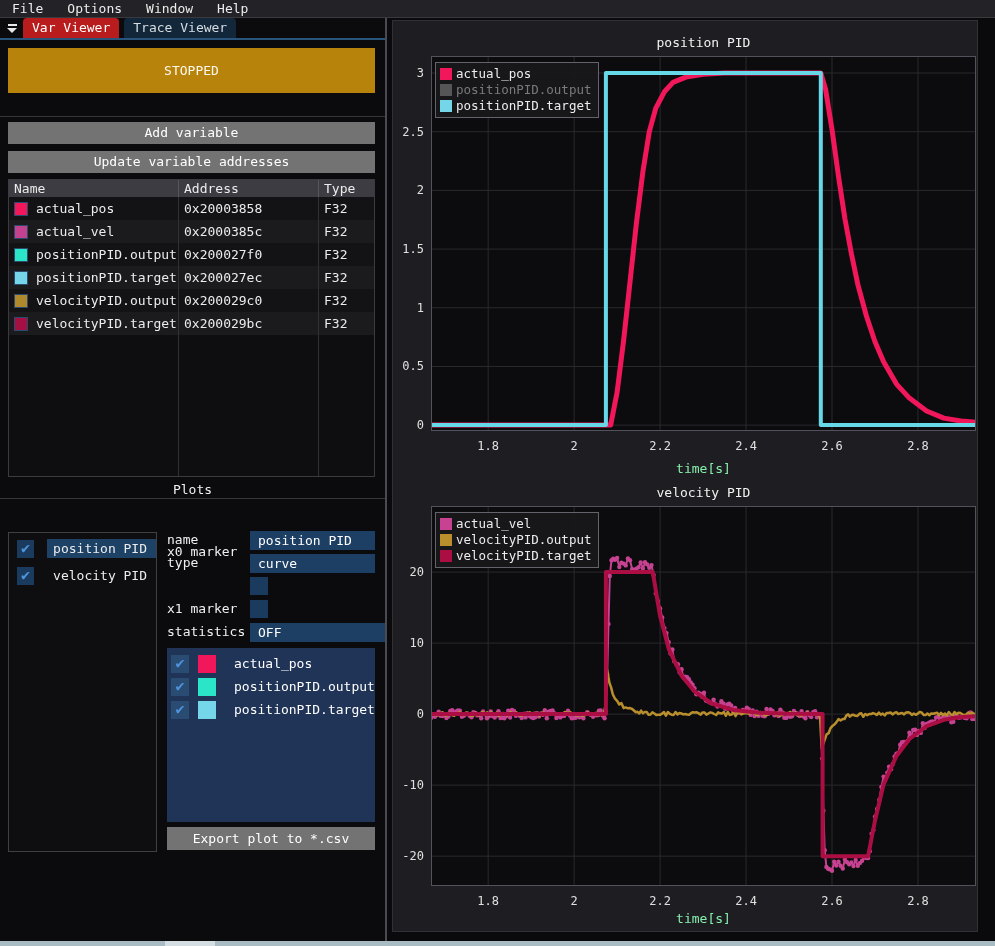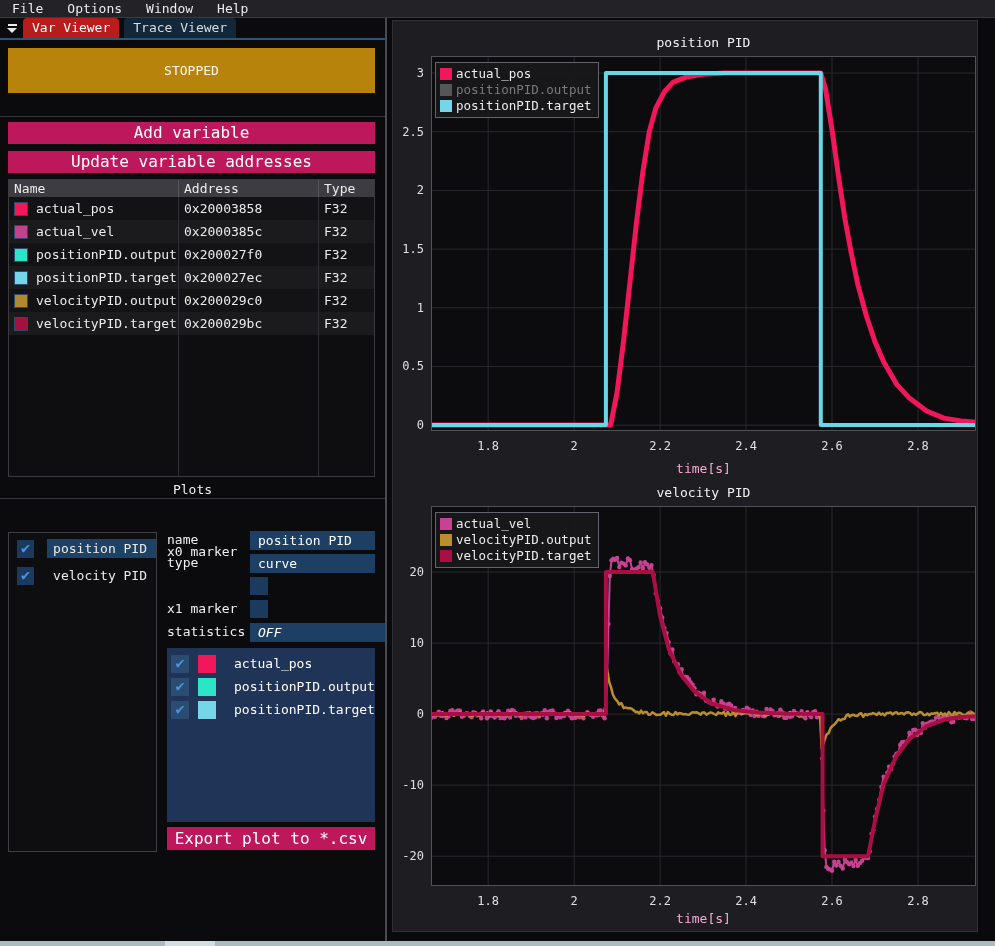--- a/index.html
+++ b/index.html
@@ -10,21 +10,21 @@
   .menu-bar{left:0;top:0;width:995px;height:18px;background:#232327;border-bottom:1px solid #3a3a3e;display:flex;align-items:center;font-size:13px;}
   .menu-item{padding:0 12px;height:18px;line-height:18px;cursor:default;}
   
   .tab-strip{left:0;top:18px;width:385px;height:22px;background:#0b0b0d;border-bottom:2px solid #29557d;display:flex;align-items:flex-end;}
   .tab-list-btn{width:16px;height:16px;margin:0 3px 2px 4px;display:flex;flex-direction:column;align-items:center;justify-content:center;}
   .tab-list-btn .bar{width:9px;height:2px;background:#e8e8e8;margin-bottom:2px;}
   .tab-list-btn .tri{width:0;height:0;border-left:5px solid transparent;border-right:5px solid transparent;border-top:5px solid #e8e8e8;}
   .tab{height:20px;line-height:19px;padding:0 9px;font-size:13px;margin-right:5px;background:#122739;color:#d7dde2;border-radius:4px 4px 0 0;}
   .tab.active{background:#b91c1c;color:#fff;}
   
-  .btn{background:#be185d;color:#fff;text-align:center;font-size:16px;line-height:22px;height:22px;}
+  .btn{background:#737373;color:#fff;text-align:center;font-size:13px;line-height:22px;height:22px;}
   .btn-stopped{background:#b8830b;color:#fdf8ee;text-align:center;font-size:13px;line-height:45px;height:45px;}
   .section-header{width:385px;text-align:center;font-size:13px;color:#f0f0f0;}
   .sep{height:1px;background:#35353a;}
   
   .var-table{background:#0e0e10;border:1px solid #3a3a40;font-size:13px;}
   .vt-header{display:flex;background:#3c3c42;height:17px;line-height:17px;}
   .vt-header .c{padding-left:5px;border-right:1px solid #55555c;}
   .vt-row{display:flex;height:23px;align-items:center;}
   .vt-row:nth-child(odd){background:#131315;}
   .vt-row:nth-child(even){background:#1b1b1e;}
@@ -48,21 +48,21 @@
   .field-box{background:#1c3f63;color:#fff;font-size:13px;height:19px;line-height:19px;padding:0 8px;}
   .series-box{background:#203457;}
   .series-row{display:flex;align-items:center;height:23px;padding-left:4px;}
   .series-row .sw{width:18px;height:18px;margin-left:9px;}
   .series-row .nm{margin-left:10px;font-size:13px;color:#fff;}
   
   .divider{left:385px;top:18px;width:2px;height:928px;background:#4a4a52;}
   .right-bg{left:387px;top:18px;width:608px;height:928px;background:#0a0a0c;}
   .charts-panel{left:392px;top:20px;width:586px;height:912px;background:#1e1e22;border:1px solid #303036;}
   .chart-title{position:absolute;left:38px;width:545px;text-align:center;font-size:13px;color:#f2f2f2;}
-  .chart-xlabel{position:absolute;left:38px;width:545px;text-align:center;font-size:13px;color:#f9a8d4;}
+  .chart-xlabel{position:absolute;left:38px;width:545px;text-align:center;font-size:13px;color:#86efac;}
   .plot-wrap{position:absolute;left:38px;width:545px;background:#0c0c0e;}
   .plot-wrap svg{position:absolute;left:0;top:0;}
   .ytick{position:absolute;right:calc(100% + 7px);width:34px;text-align:right;font-size:12px;color:#e0e0e0;}
   .xtick{position:absolute;width:48px;text-align:center;font-size:12px;color:#e0e0e0;}
   .legend{position:absolute;left:4px;top:6px;background:rgba(24,24,27,0.95);border:1px solid #63636d;padding:3px 7px 3px 4px;}
   .legend-row{display:flex;align-items:center;height:16px;}
   .legend-row .lsw{width:12px;height:12px;margin-right:4px;flex:0 0 auto;}
   .legend-row .ltx{font-size:12.5px;line-height:16px;white-space:nowrap;}
   
   .scrollbar{left:0;top:941px;width:995px;height:5px;background:#a9bbc3;}
@@ -177,21 +177,21 @@
 
   <div class="abs field-label" style="left:167px;top:531px;">name</div>
   <div class="abs field-box" style="left:250px;top:531px;width:125px;">position PID</div>
   <div class="abs field-label" style="left:167px;top:554px;">type</div>
   <div class="abs field-box" style="left:250px;top:554px;width:125px;">curve</div>
   <div class="abs field-label" style="left:167px;top:543px;">x0 marker</div>
   <div class="abs checkbox" style="left:250px;top:577px;"></div>
   <div class="abs field-label" style="left:167px;top:600px;text-align:center;">x1 marker</div>
   <div class="abs checkbox" style="left:250px;top:600px;"></div>
   <div class="abs field-label" style="left:167px;top:623px;">statistics</div>
-  <div class="abs field-box" style="left:250px;top:623px;width:148px;font-style:italic;">OFF</div>
+  <div class="abs field-box" style="left:250px;top:623px;width:148px;">OFF</div>
 
   <div class="abs series-box" style="left:167px;top:648px;width:208px;height:174px;padding-top:4px;" id="series-list">
       <div class="series-row">
         <span class="checkbox light">
           <span class="mark">✔</span>
         </span>
      <span class="swatch sw" style="background:#f2175a;border:none;"></span>
      <span class="nm">actual_pos</span>
       </div>
       <div class="series-row">

